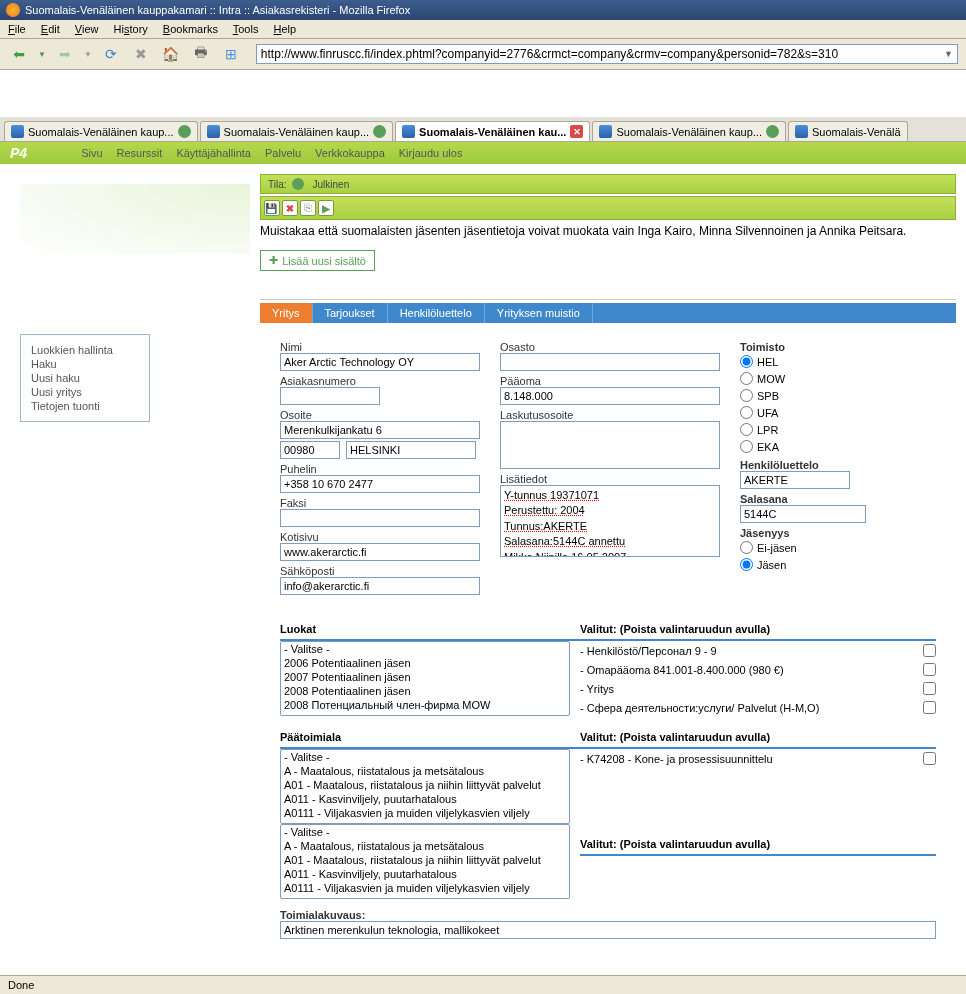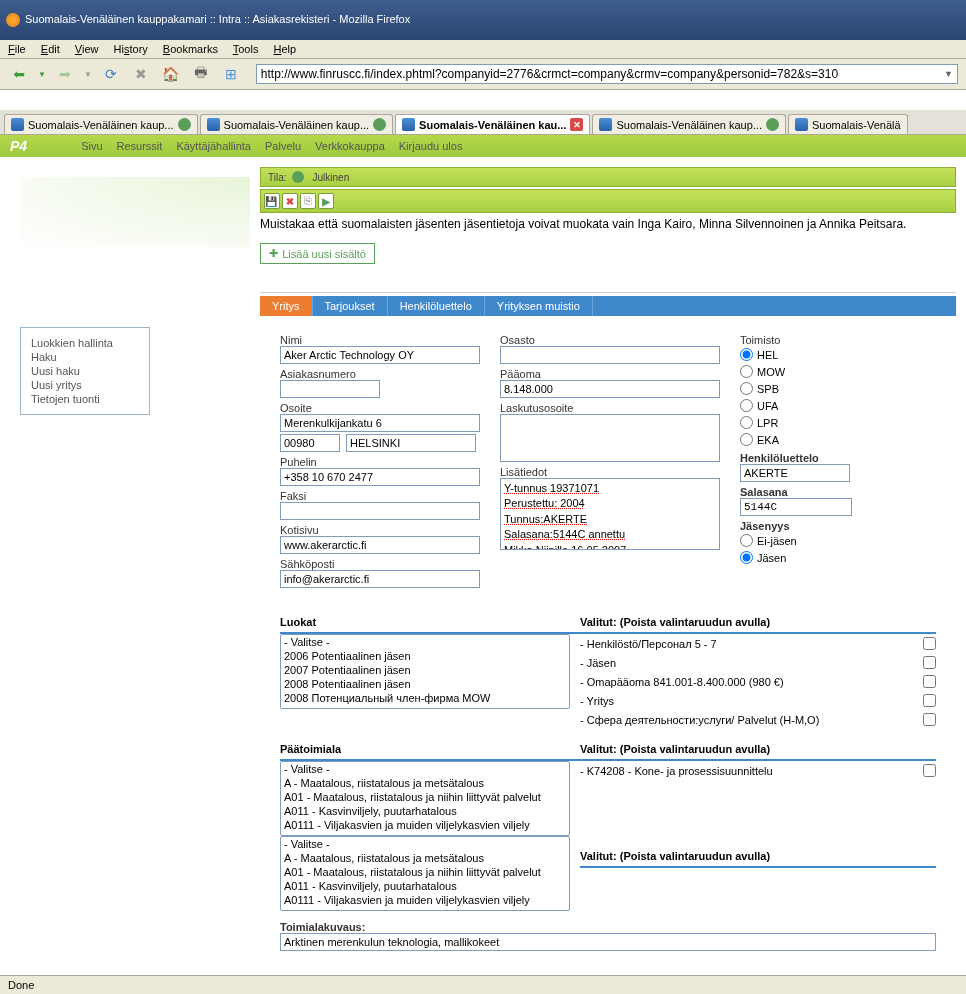--- a/index.html
+++ b/index.html
@@ -1,28 +1,28 @@
 <!DOCTYPE html>
 <html><head>
 <meta charset="utf-8">
 <style>
 *{margin:0;padding:0;box-sizing:border-box;font-family:Arial,sans-serif;font-size:11px}
 body{background:#fff}
-.title-bar{background:linear-gradient(to bottom,#3e5e8f,#2a4470);color:#fff;padding:13px 6px;font-size:12px;display:flex;}
+.title-bar{background:linear-gradient(to bottom,#3e5e8f,#2a4470);color:#fff;padding:3px 6px;font-size:12px;display:flex;align-items:center}
 .ff-icon{width:14px;height:14px;background:radial-gradient(#ffb02e,#e67e22);border-radius:50%;margin-right:5px}
 .menu-bar{background:#ece9d8;padding:3px 8px;border-bottom:1px solid #aca899}
 .menu-bar span{margin-right:12px;cursor:default}
 .menu-bar span u{text-decoration:underline}
 .toolbar{background:#ece9d8;padding:4px 8px;display:flex;align-items:center;gap:8px;border-bottom:1px solid #aca899}
 .tb-btn{width:22px;height:22px;display:inline-flex;align-items:center;justify-content:center;font-size:14px;cursor:pointer}
 .back{color:#3c9e3c}.fwd{color:#3c9e3c;opacity:.4}.reload{color:#3b82c8}.stop{color:#999}.home{color:#8b6f47}.print{color:#666}.tab-new{color:#4a90d9}
 .url-bar{flex:1;display:flex;align-items:center;background:#fff;border:1px solid #7f9db9;padding:2px 4px;margin-left:6px}
 .url-bar input{flex:1;border:none;outline:none;font-size:12px}
 .url-drop{color:#666;font-size:9px;margin-left:4px}
-.tabs-row{background:#e4e2d8;padding:4px 4px 0;display:flex;gap:2px;border-bottom:1px solid #aca899;margin-top:20px}
+.tabs-row{background:#e4e2d8;padding:4px 4px 0;display:flex;gap:2px;border-bottom:1px solid #aca899;margin-top:47px}
 .tab{background:#f0eee3;border:1px solid #aca899;border-bottom:none;padding:3px 6px;display:flex;align-items:center;gap:4px;font-size:11px;max-width:215px;border-radius:3px 3px 0 0}
 .tab.active{background:#fff;font-weight:bold}
 .tab-ic{width:13px;height:13px;background:linear-gradient(#4a90d9,#2a60a9);border-radius:2px}
 .tab-x{width:13px;height:13px;background:#d94a4a;border-radius:2px;display:flex;align-items:center;justify-content:center;color:#fff;font-size:9px}
 .tab-r{width:13px;height:13px;background:#5a9e5a;border-radius:50%}
 .p4-bar{background:linear-gradient(#b5d84a,#9ec93e);padding:3px 10px;display:flex;align-items:center;gap:14px;color:#555;font-size:11px}
 .p4-logo{color:#fff;font-weight:bold;font-size:14px;font-style:italic;margin-right:40px}
 .content{display:flex;padding:10px}
 .sidebar{width:250px;padding:10px}
 .side-swoosh{height:70px;background:radial-gradient(ellipse at top right,#e8f4d9,transparent)}
@@ -207,21 +207,21 @@
         <div class="fld info-txt" style="height:72px;overflow:hidden">
           <div><span class="u">Y-tunnus 19371071</span></div>
           <div><span class="u">Perustettu: 2004</span></div>
           <div><span class="u">Tunnus:AKERTE</span></div>
           <div><span class="u">Salasana:5144C annettu</span></div>
           <div><span class="u">Mikko Niinille 16.05.2007</span></div>
         </div>
       </div>
 
       <div class="col c3">
-        <div class="fld-lbl" style="font-weight:normal">Toimisto</div>
+        <div class="fld-lbl" style="font-weight:bold">Toimisto</div>
         <div class="radio-row">
             <input type="radio" checked="" style="">
             <span>HEL</span>
           </div>
         <div class="radio-row">
             <input type="radio" style="">
             <span>MOW</span>
           </div>
         <div class="radio-row">
             <input type="radio" style="">
@@ -235,21 +235,21 @@
             <input type="radio" style="">
             <span>LPR</span>
           </div>
         <div class="radio-row">
             <input type="radio" style="">
             <span>EKA</span>
           </div>
         <div class="fld-lbl" style="font-weight:bold">Henkilöluettelo</div>
         <input class="fld" style="width: 110px;" value="AKERTE">
         <div class="fld-lbl" style="font-weight:bold">Salasana</div>
-        <input class="fld" style="width: 112px; font-family: Liberation Mono, monospace;" value="5144C">
+        <input class="fld" style="width: 126px;" value="5144C">
         <div class="fld-lbl" style="font-weight:bold">Jäsenyys</div>
         <div class="radio-row">
             <input type="radio" style="">
             <span>Ei-jäsen</span>
           </div>
         <div class="radio-row">
             <input type="radio" checked="" style="">
             <span>Jäsen</span>
           </div>
       </div>
@@ -263,25 +263,21 @@
             <option>2006 Potentiaalinen jäsen</option>
             <option>2007 Potentiaalinen jäsen</option>
             <option>2008 Potentiaalinen jäsen</option>
             <option>2008 Потенциальный член-фирма MOW</option>
           </select>
       </div>
       <div class="rc">
         <div class="sec-hdr">Valitut: (Poista valintaruudun avulla)</div>
         <div id="luokat-sel">
             <div class="chk-row">
-              <span>- Henkilöstö/Персонал 5 - 7</span>
-              <input type="checkbox" style="">
-            </div>
-            <div class="chk-row">
-              <span>- Jäsen</span>
+              <span>- Henkilöstö/Персонал 9 - 9</span>
               <input type="checkbox" style="">
             </div>
             <div class="chk-row">
               <span>- Omapääoma 841.001-8.400.000 (980 €)</span>
               <input type="checkbox" style="">
             </div>
             <div class="chk-row">
               <span>- Yritys</span>
               <input type="checkbox" style="">
             </div>

